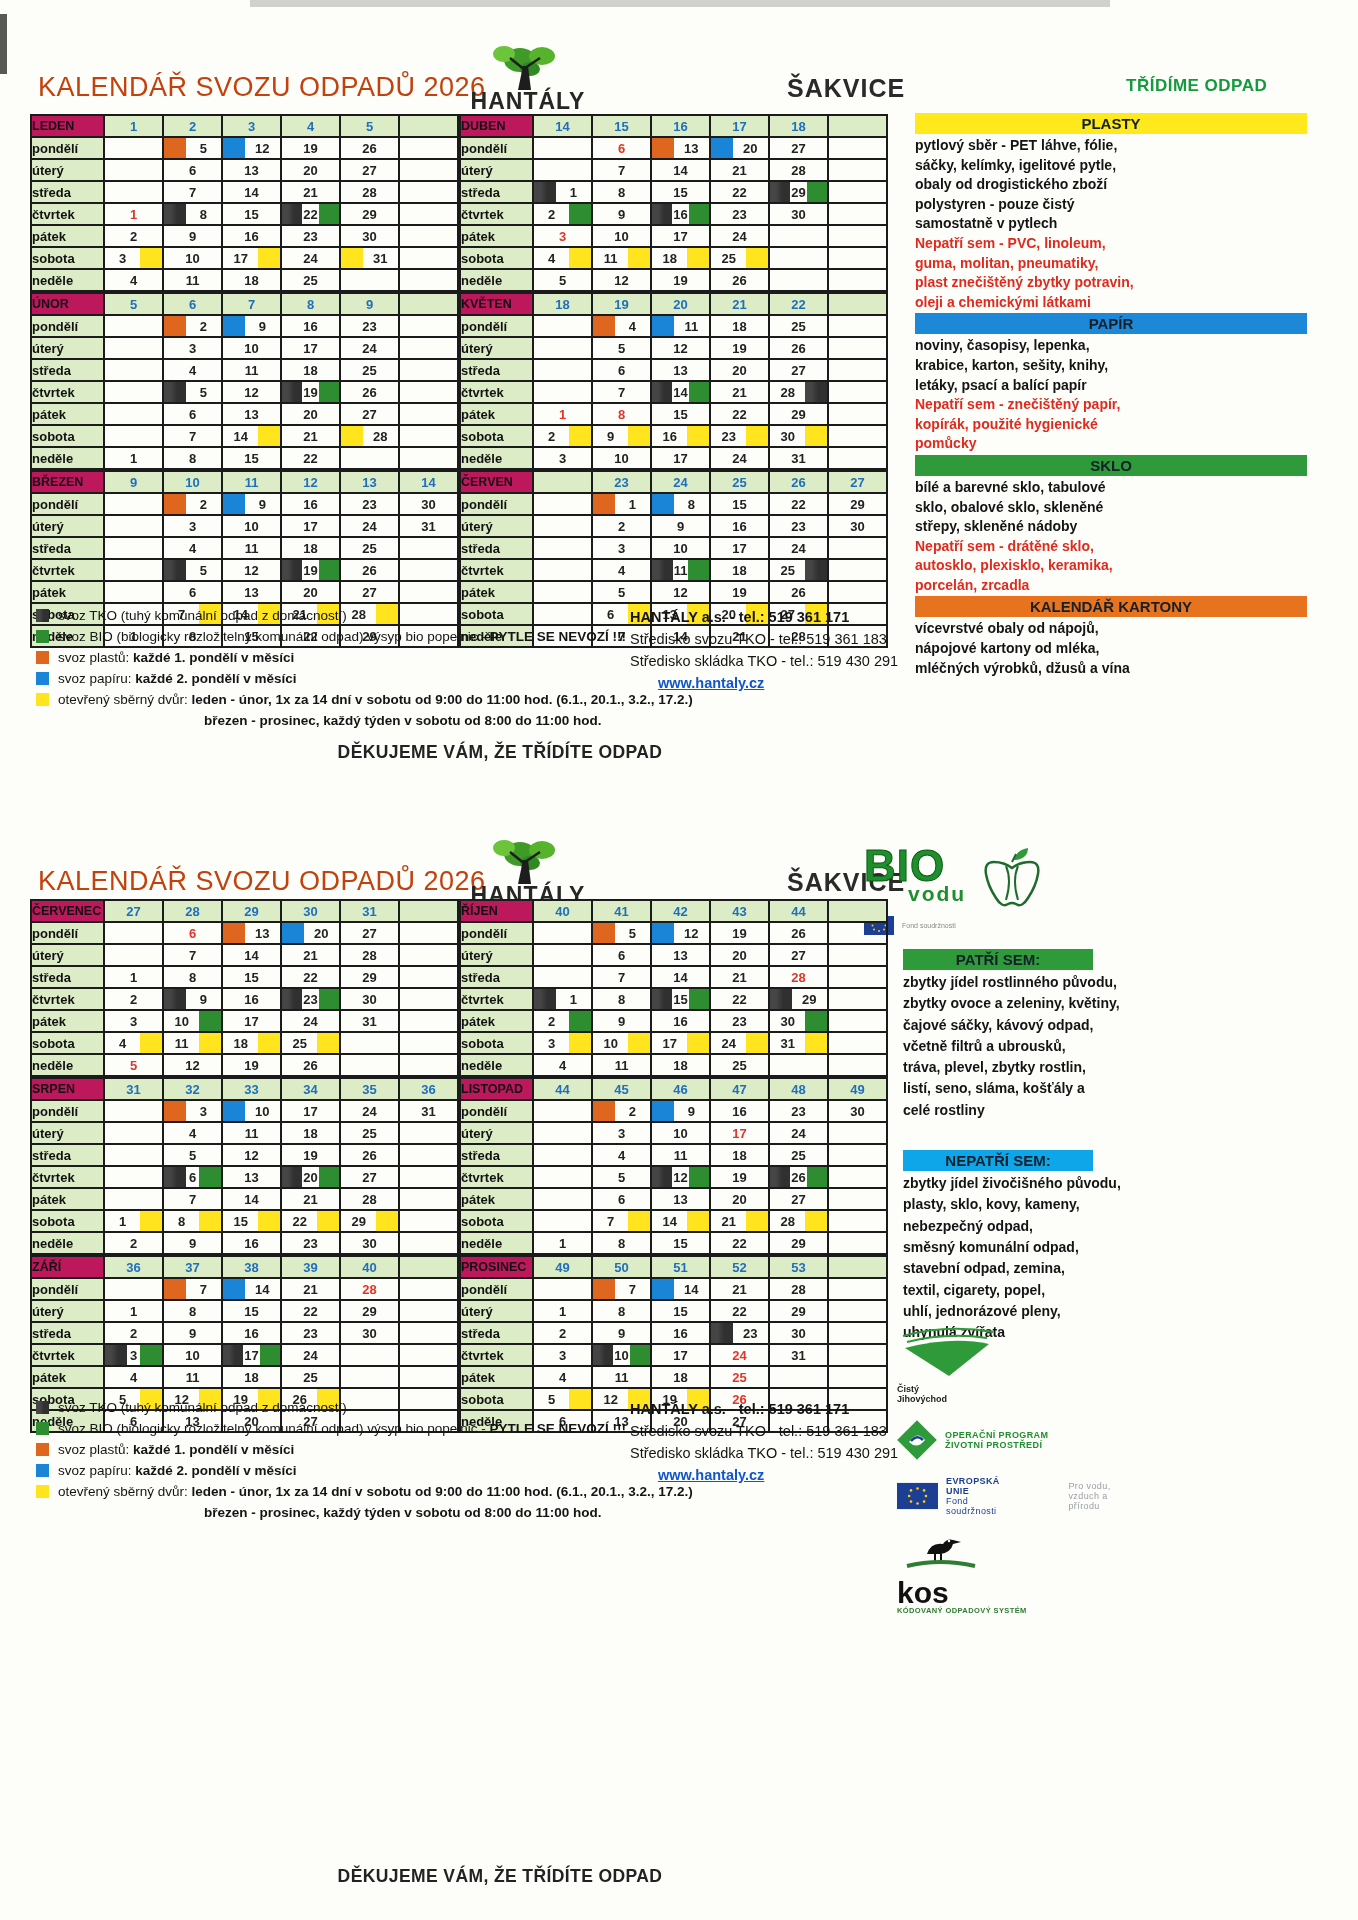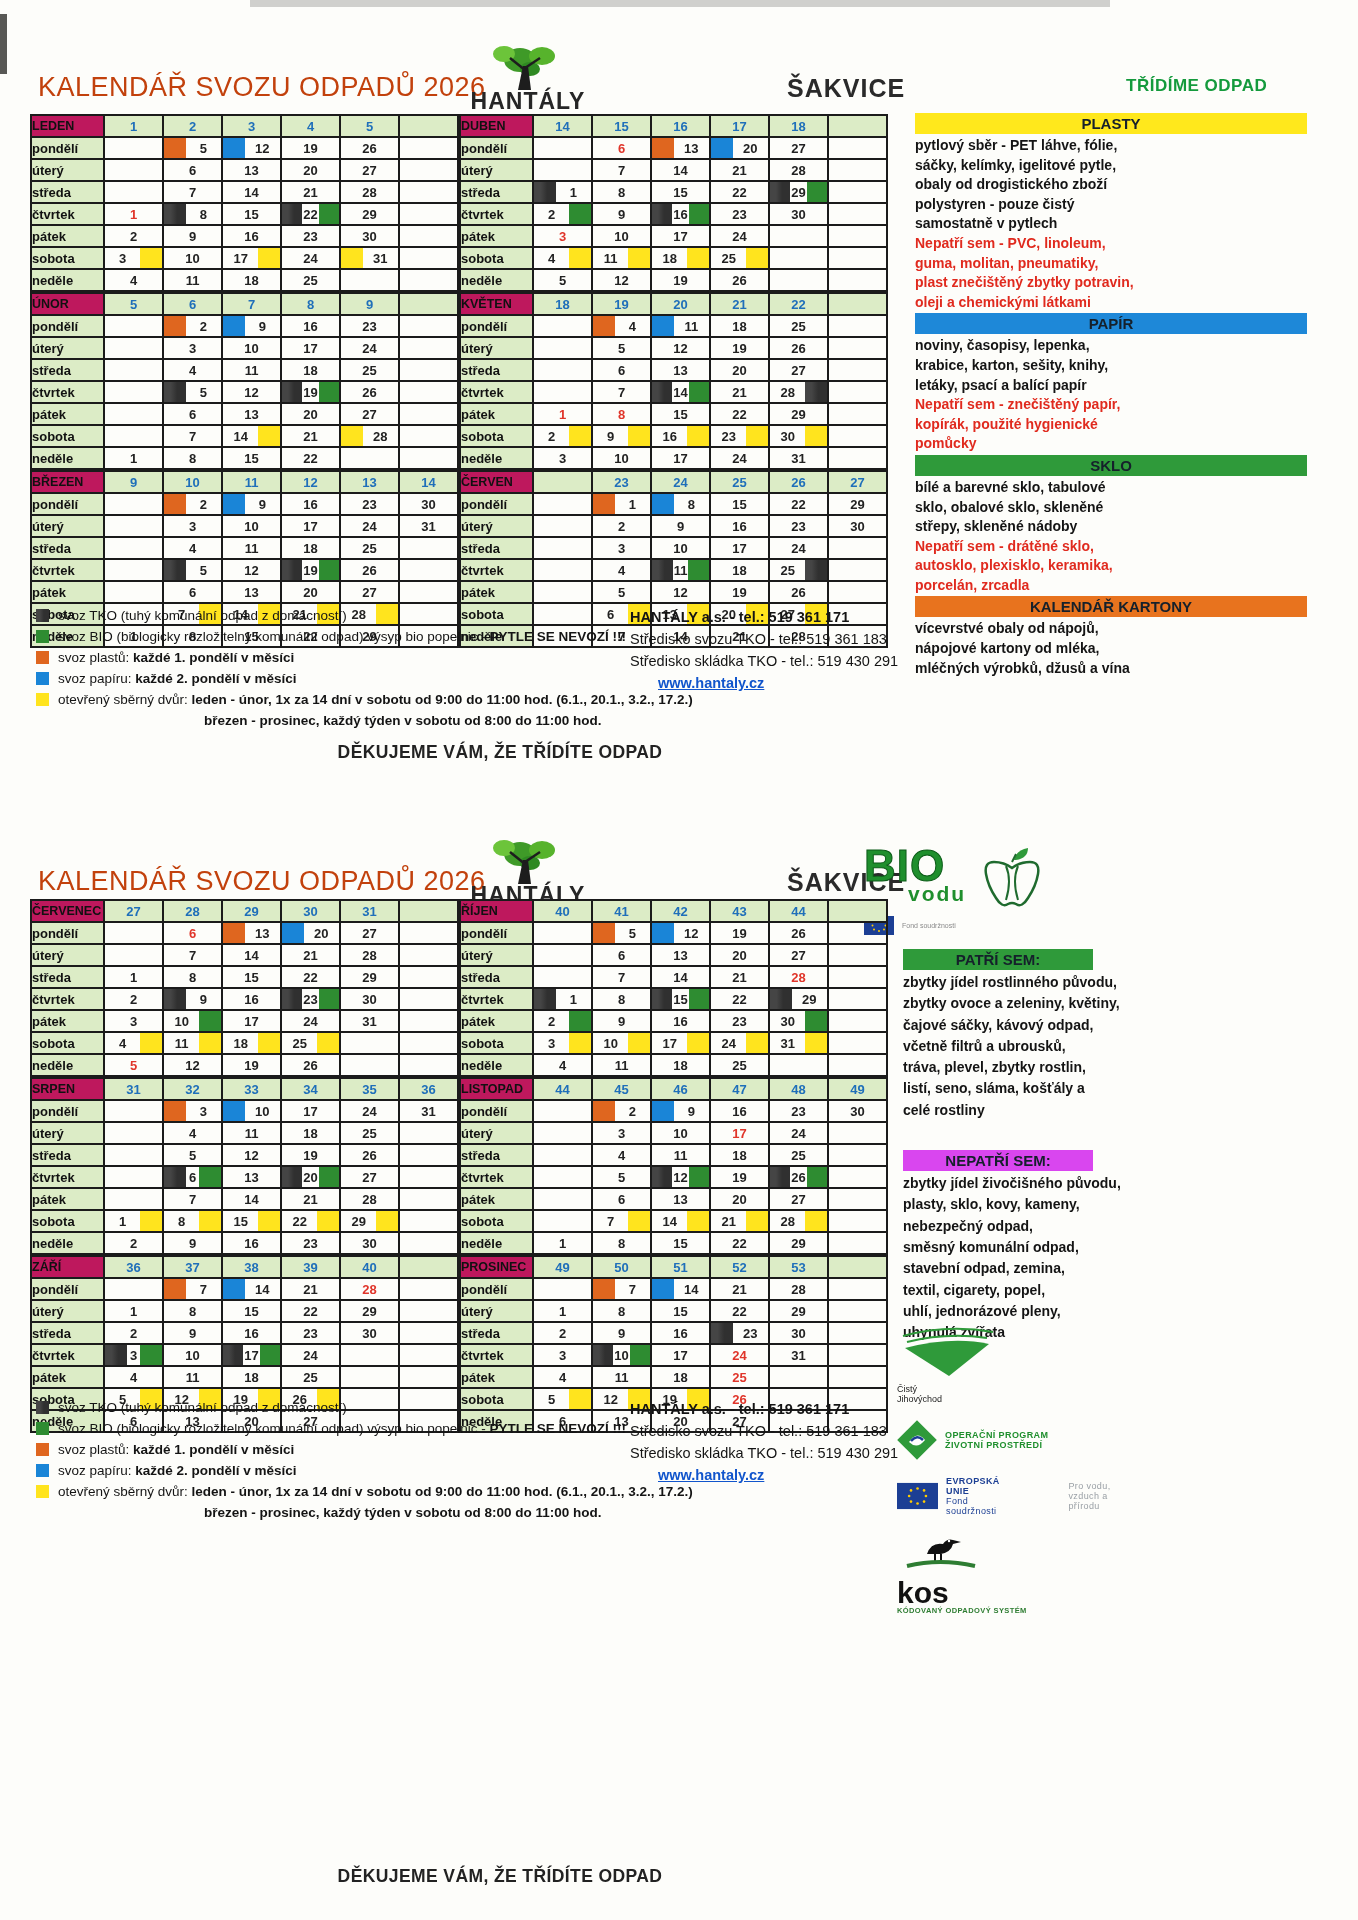--- a/index.html
+++ b/index.html
@@ -43,34 +43,34 @@
   .contacts .c0{font-weight:bold;}
   .link{color:#1155cc;text-decoration:underline;font-weight:bold;margin-left:28px;}
   .thanks{width:1000px;text-align:center;font-size:17.5px;font-weight:bold;letter-spacing:.4px;color:#222;}
   
   .sbtop{left:915px;top:112px;width:392px;font-size:14px;font-weight:bold;line-height:19.6px;color:#141414;}
   .sbhead{height:21px;line-height:21px;text-align:center;font-size:15px;font-weight:bold;color:#15202b;margin:1px 0 2px 0;}
   .bg-yellow{background:#ffe81c;}
   .bg-blue{background:#1e88d8;}
   .bg-green{background:#2f9a3a;}
   .bg-orange{background:#e8731e;}
-  .bg-red{background:#d946ef;}
+  .bg-red{background:#0ea5e9;}
   .warn{color:#e02a1e;}
   
   .sbbot{left:903px;width:400px;font-size:14px;font-weight:bold;line-height:21.3px;color:#141414;}
   .biobig{font-size:44px;font-weight:bold;color:#1f8f2d;letter-spacing:1px;line-height:40px;-webkit-text-stroke:1px #0d5c19;}
   .biosmall{font-size:21px;font-weight:bold;color:#1f8f2d;margin-left:44px;margin-top:-4px;letter-spacing:2px;}
   .tinytxt{font-size:7px;color:#8a8a8a;font-weight:normal;}
   .logoline{display:flex;align-items:center;gap:8px;}
   .logocap{font-size:9px;font-weight:bold;letter-spacing:.4px;}
   .capgreen{color:#1f8f2d;}
   .capblue{color:#1c3f94;}
   .kosname{font-size:30px;font-weight:bold;color:#111;line-height:26px;}
   .kossub{font-size:7.5px;font-weight:bold;color:#2e7d32;letter-spacing:.4px;}
-  .cjtxt{font-size:9px;font-weight:normal;color:#222;line-height:10px;}
+  .cjtxt{font-size:9px;font-weight:bold;color:#222;line-height:10px;}
 </style>
 </head>
 <body>
 
 <div class="abs scan-strip"></div>
 <div class="abs scan-mark"></div>
 
 <div class="abs title" style="left:38px;top:72px;">KALENDÁŘ SVOZU ODPADŮ 2026</div>
 
 <div class="abs brandbox" style="left:458px;top:44px;">

